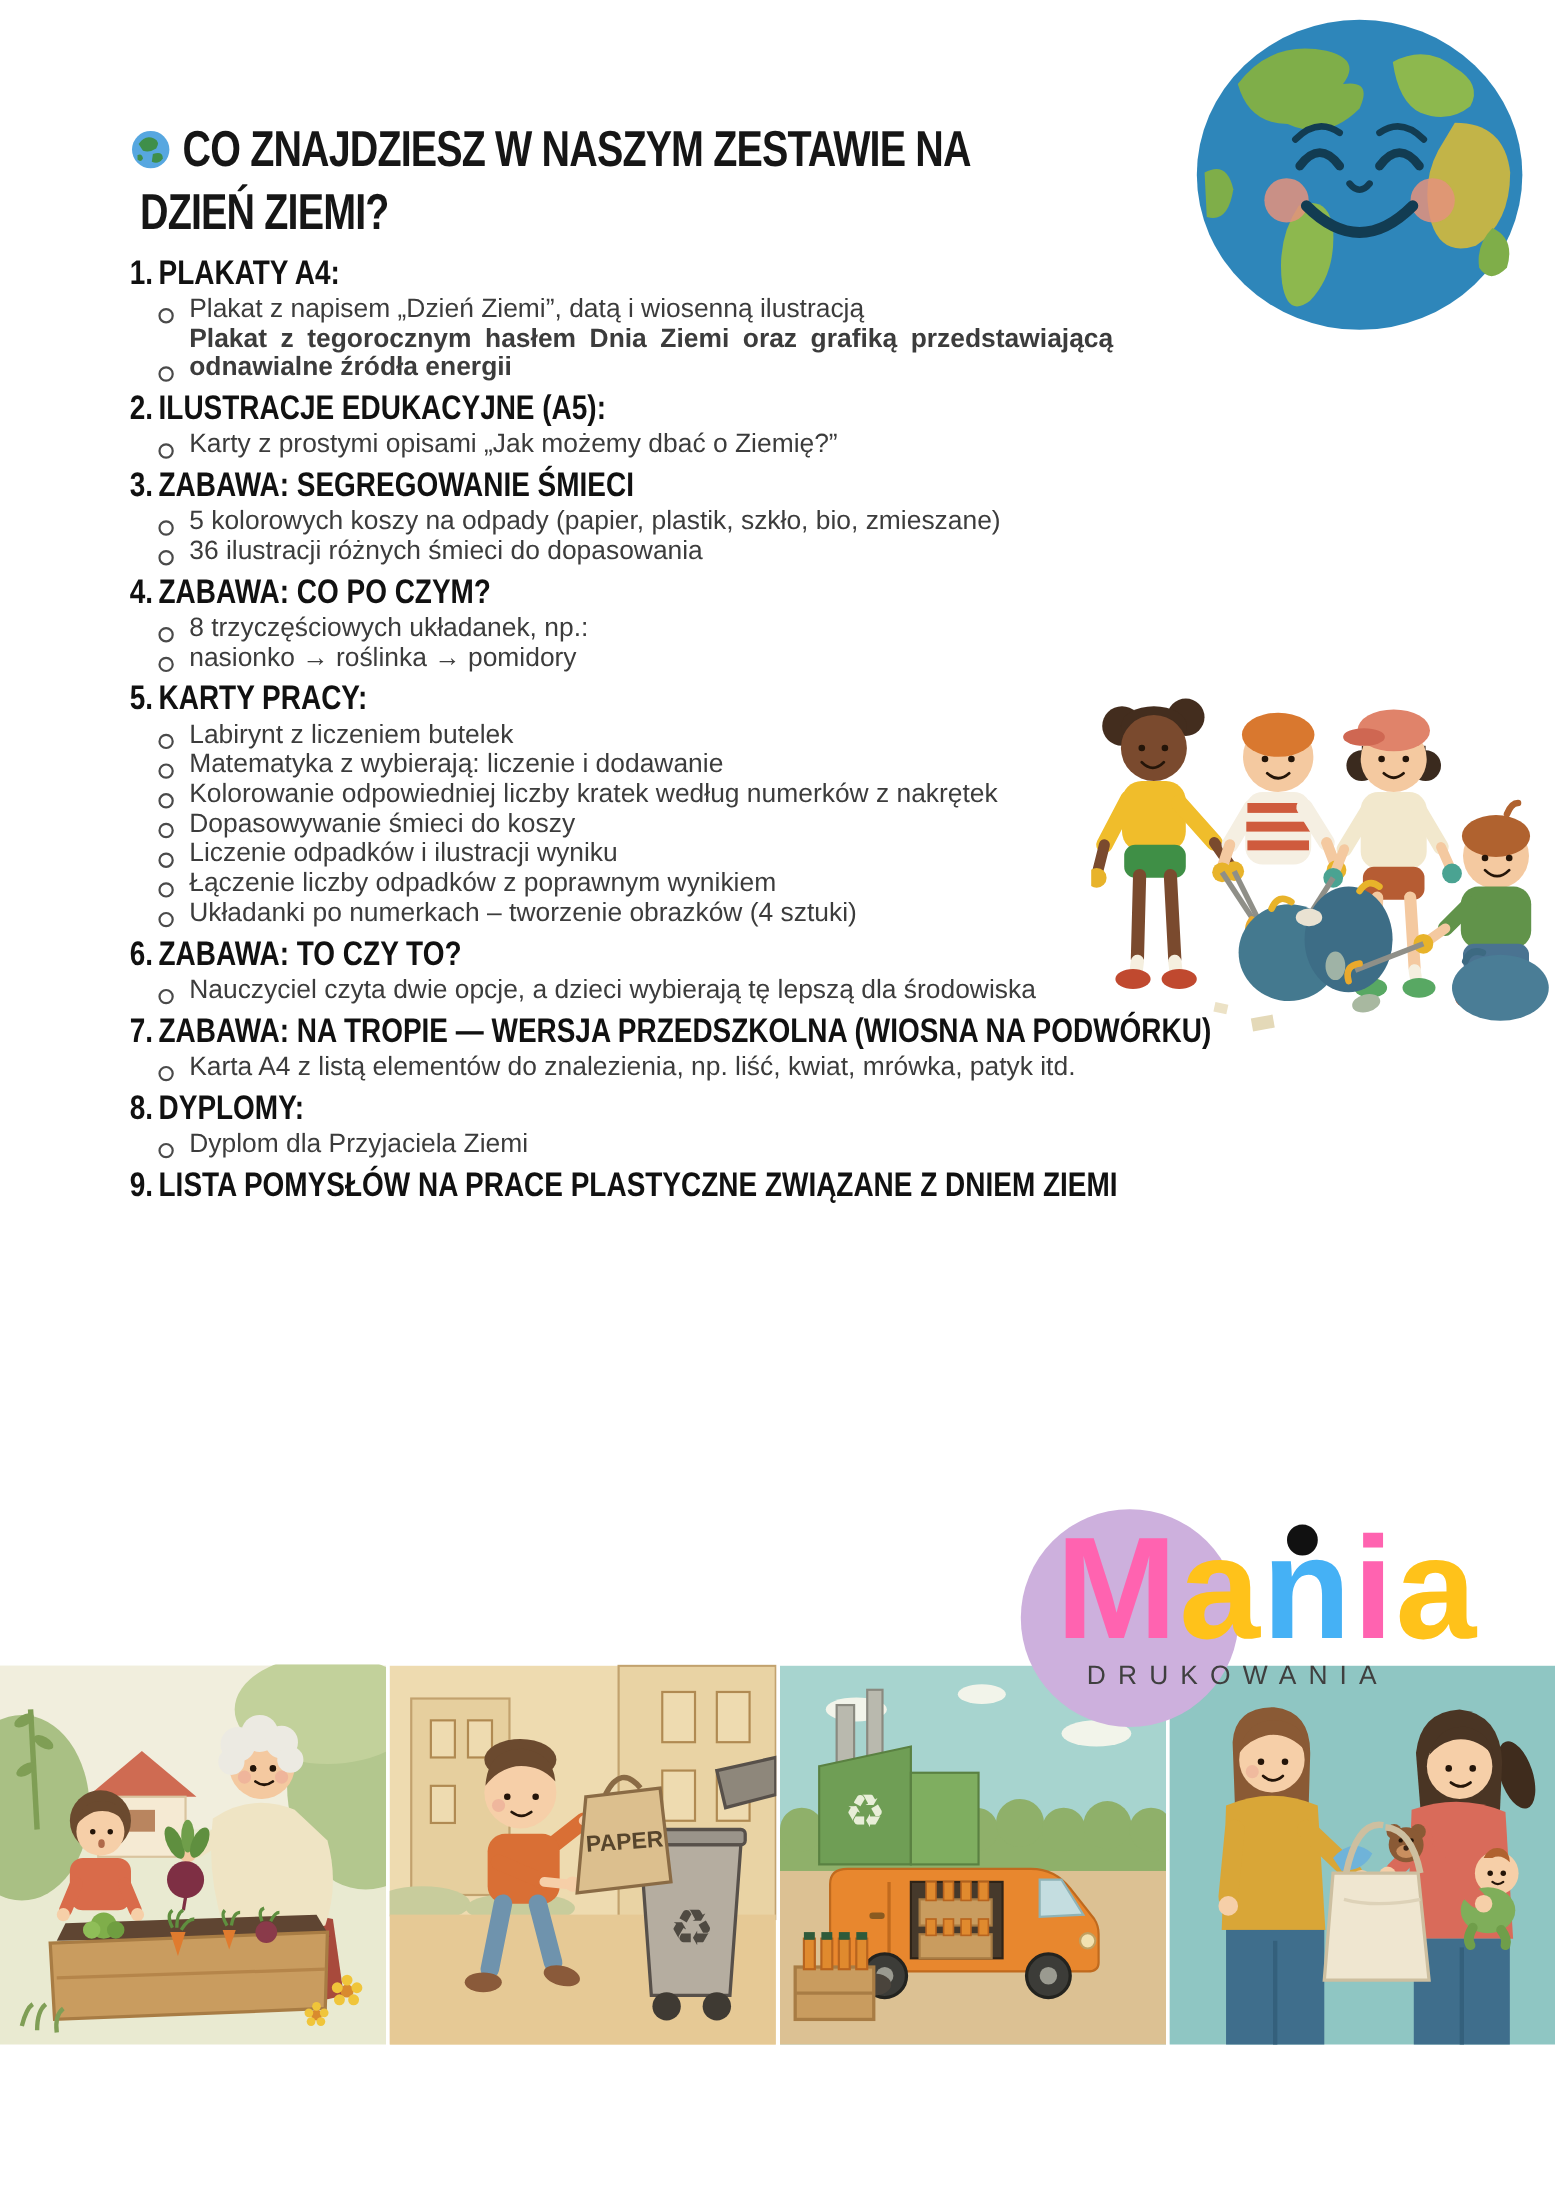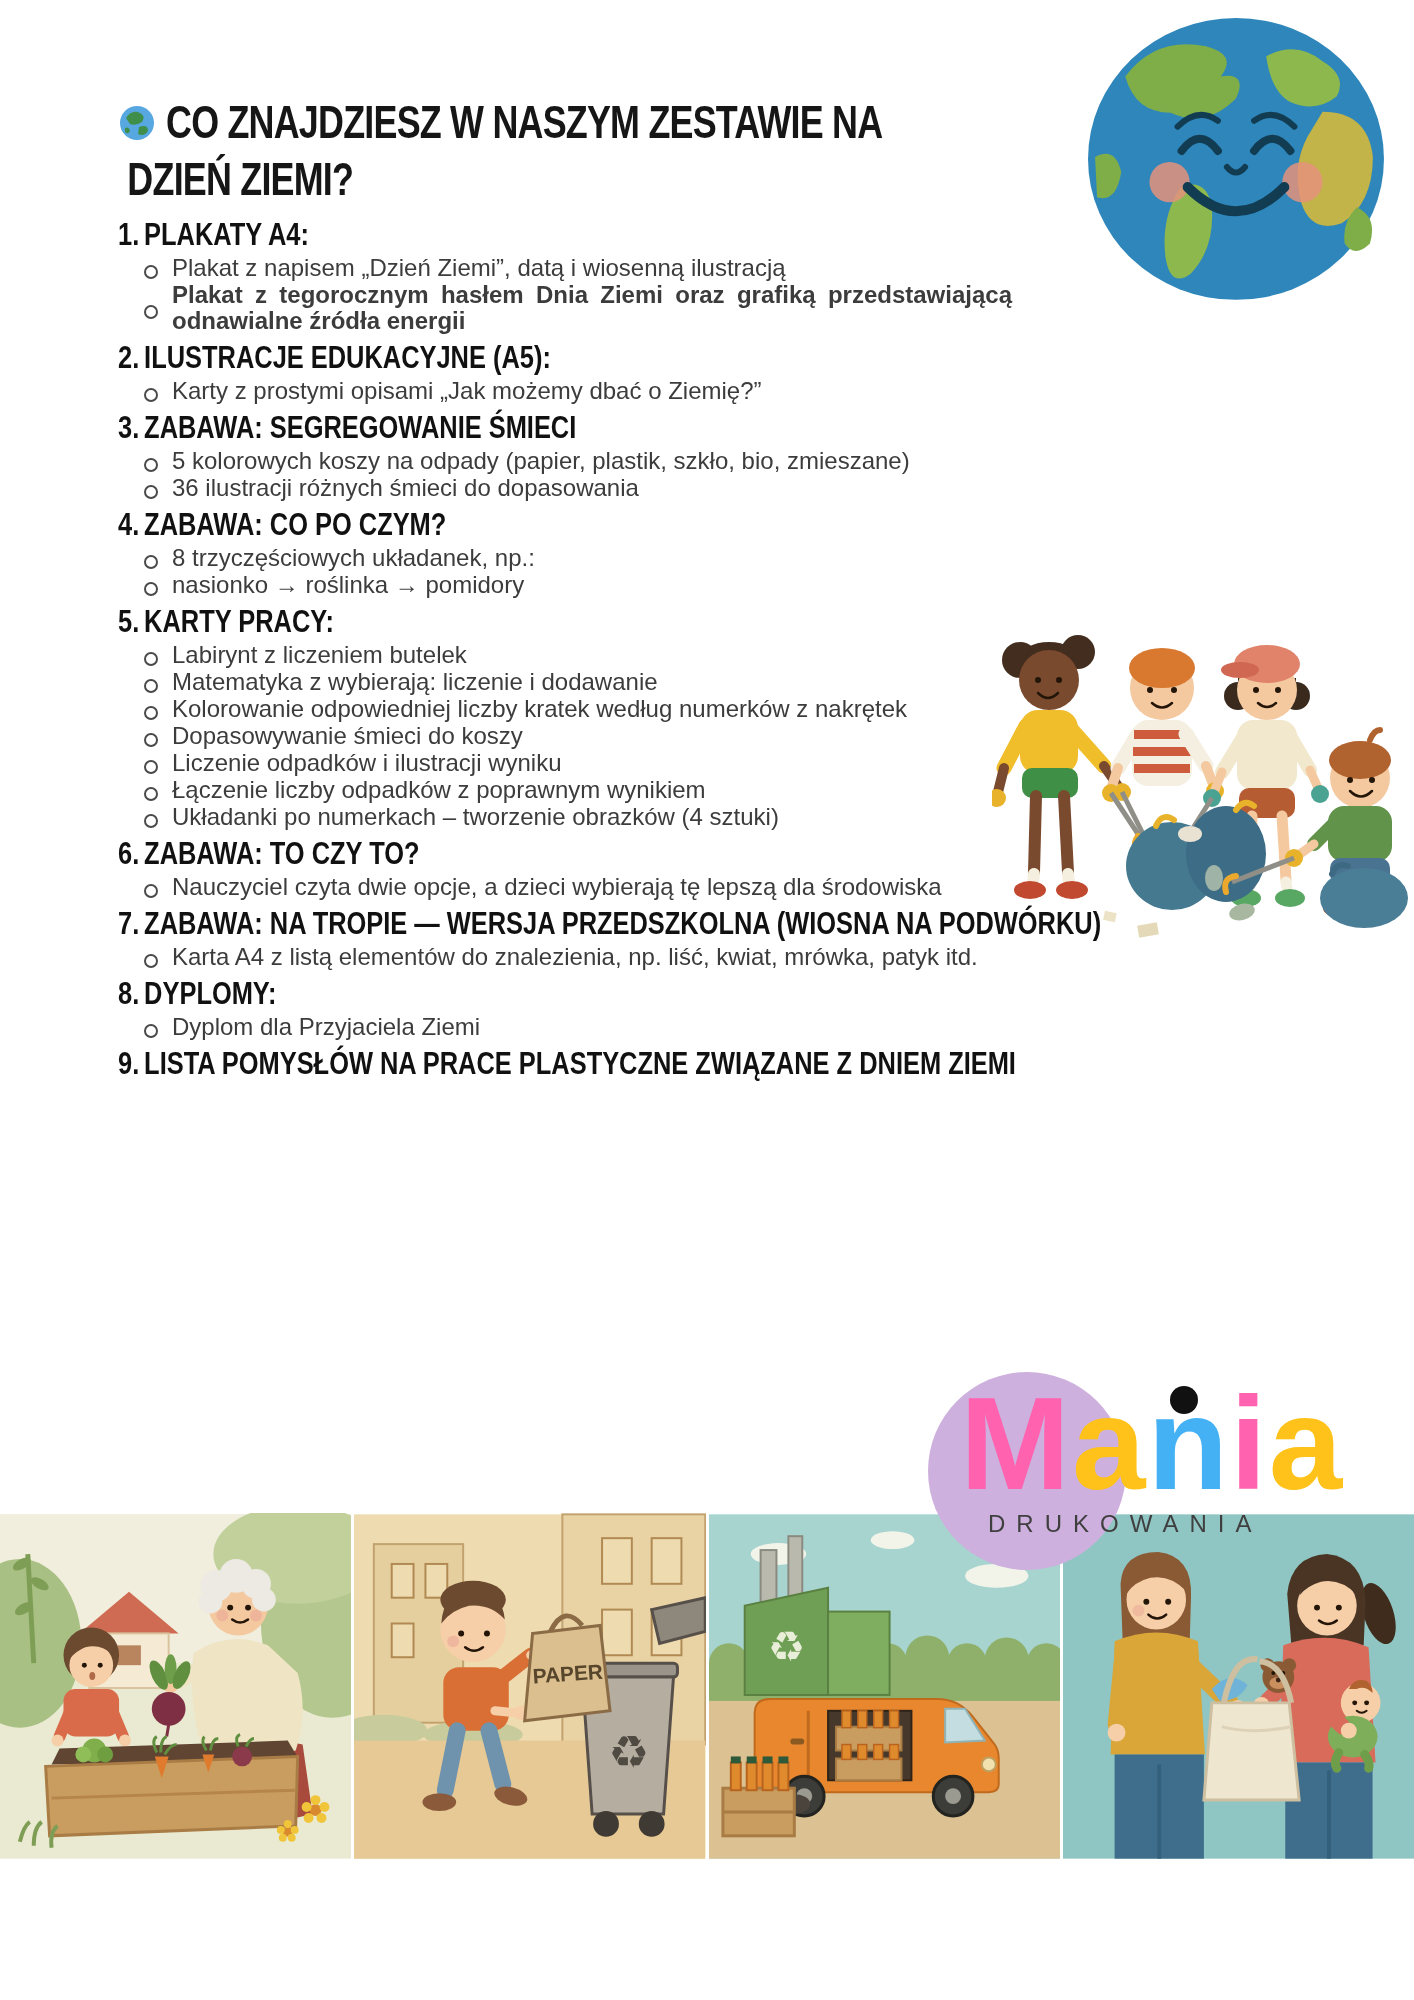--- a/index.html
+++ b/index.html
@@ -4,34 +4,34 @@
 <style>
   html,body{margin:0;padding:0;}
   body{
     width:1414px;height:2000px;position:relative;background:#ffffff;
     font-family:"Liberation Sans","DejaVu Sans",sans-serif;color:#1c1c1c;
     overflow:hidden;
   }
   .page{position:absolute;inset:0;}
 
   
-  .doc{position:absolute;left:118px;top:94px;width:1000px;}
+  .doc{position:absolute;left:118px;top:107px;width:1000px;}
   .title-line{font-weight:700;font-size:46px;line-height:57px;white-space:nowrap;
     letter-spacing:-1px;color:#161616;transform:scaleX(.78);transform-origin:left center;}
   .title-row{display:flex;align-items:center;gap:10px;}
   .title-emoji{width:38px;height:38px;flex:0 0 auto;}
   .title-line2{padding-left:12px;}
 
   .list{margin-top:10px;}
   .item{margin:0;}
   .heading{font-weight:700;font-size:31px;line-height:34px;margin-top:7px;margin-bottom:3px;
     white-space:nowrap;transform:scaleX(.82);transform-origin:left center;color:#111;}
   .heading .num{margin-right:6px;letter-spacing:0;}
   .bullets{padding-left:26px;}
-  .bullet{display:flex;align-items:center;margin:1px 0;}
+  .bullet{display:flex;align-items:flex-end;margin:1px 0;}
   .dot{flex:0 0 auto;width:10px;height:10px;border:2.5px solid #4a4a4a;border-radius:50%;
     margin:8px 14px 0 0;}
   .btext{font-size:24px;line-height:26px;color:#3c3c3c;max-width:840px;}
   .btext.justify{text-align:justify;width:840px;font-weight:bold;}
 
   
   .earth-wrap{position:absolute;left:1085px;top:16px;width:302px;height:286px;}
 
   
   .kids-wrap{position:absolute;left:992px;top:582px;width:422px;height:366px;}

